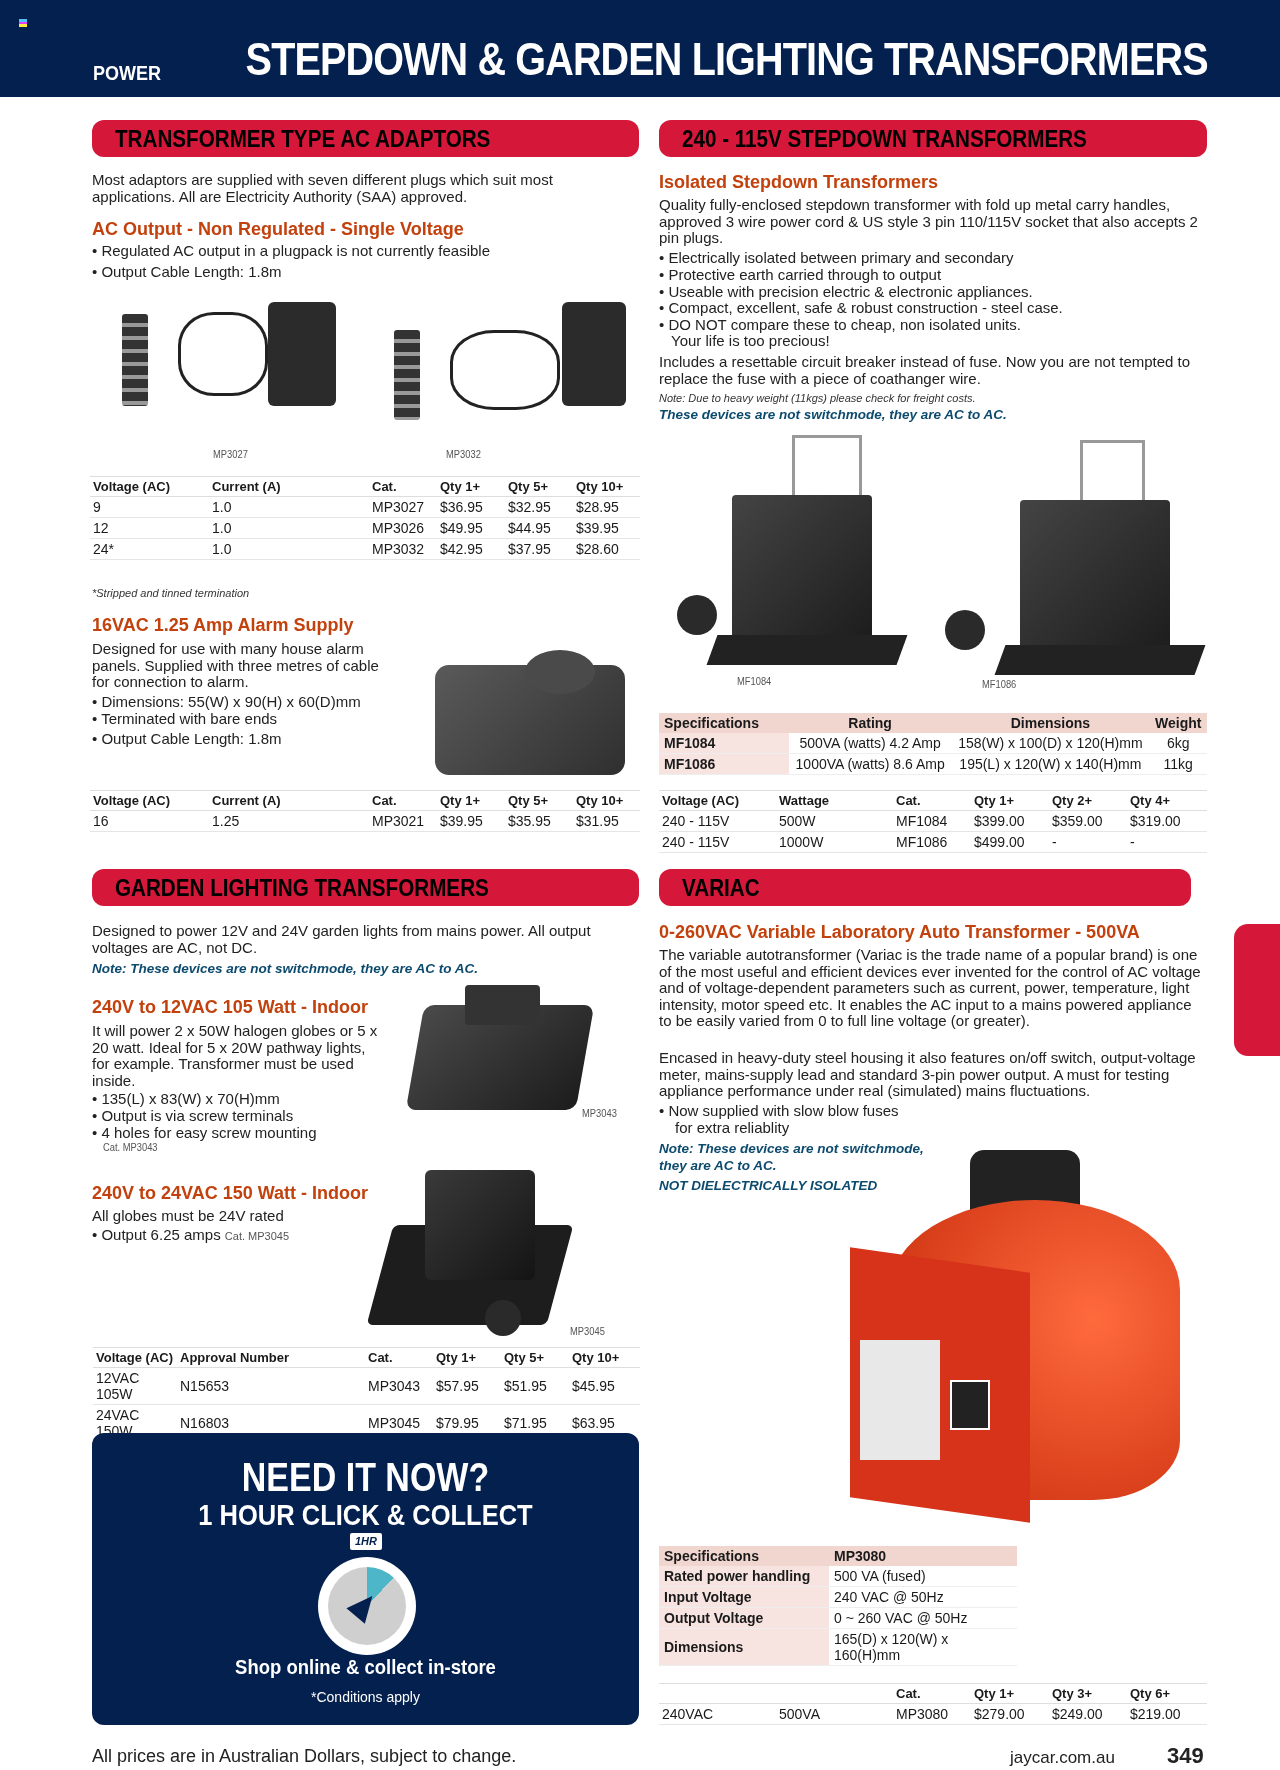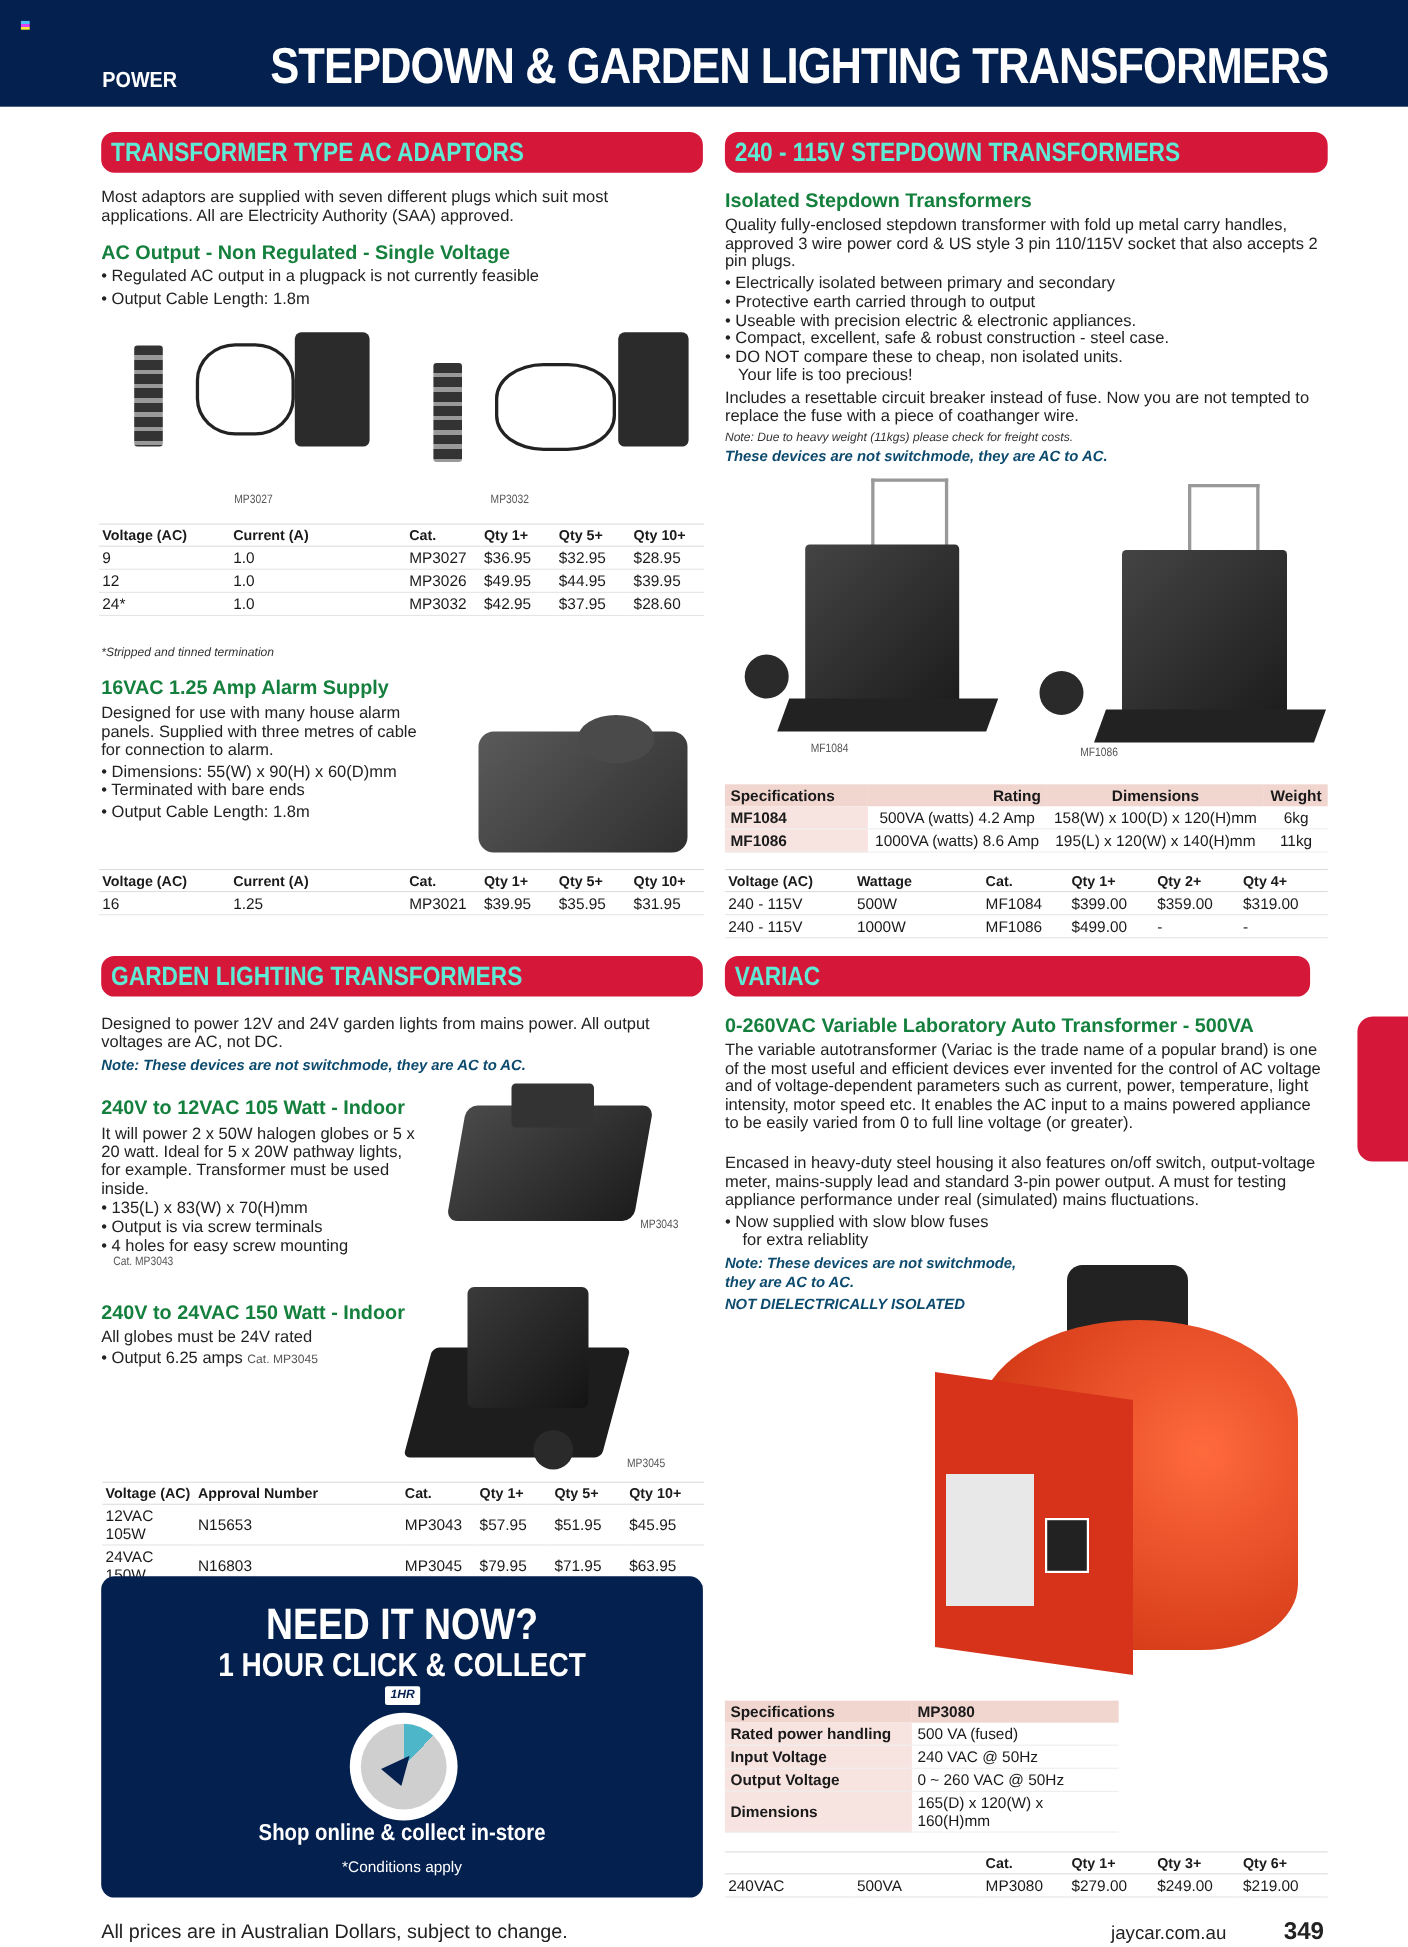--- a/index.html
+++ b/index.html
@@ -1,24 +1,24 @@
 <!DOCTYPE html>
 <html><head>
 <meta charset="utf-8">
 <style>
 *{box-sizing:border-box;margin:0;padding:0}
 body{width:1280px;height:1770px;background:#fff;font-family:"Liberation Sans",sans-serif;color:#1a1a1a;position:relative;overflow:hidden}
 .topbar{position:absolute;left:0;top:0;width:1280px;height:97px;background:#03204f}
 .topbar .mark{position:absolute;left:19px;top:19px;width:8px;height:8px;background:linear-gradient(#4fc3f7 0 33%,#e040fb 33% 66%,#ffeb3b 66%)}
 .topbar .section{position:absolute;left:93px;top:62px;color:#fff;font:bold 20px "Liberation Sans",sans-serif;transform:scaleX(.9);transform-origin:left}
 .topbar .title{position:absolute;right:72px;top:32px;color:#fff;font:bold 46px "Liberation Sans",sans-serif;letter-spacing:-1px;transform:scaleX(.86);transform-origin:right;white-space:nowrap}
-.hdr{position:absolute;height:37px;background:#d5183a;border-radius:12px;color:#5eead4;font:bold 24px "Liberation Sans",sans-serif;padding:5px 9px;white-space:nowrap}
+.hdr{position:absolute;height:37px;background:#d5183a;border-radius:12px;color:#000000;font:bold 24px "Liberation Sans",sans-serif;padding:5px 23px;white-space:nowrap}
 .hdr span{display:inline-block;transform:scaleX(.86);transform-origin:left}
 .t{position:absolute;font-size:15px;line-height:16.5px;color:#222}
-.h2{position:absolute;font:bold 18px "Liberation Sans",sans-serif;color:#15803d;white-space:nowrap}
+.h2{position:absolute;font:bold 18px "Liberation Sans",sans-serif;color:#c2410c;white-space:nowrap}
 .red{color:#0c4a6e;font-style:italic;font-weight:bold;font-size:13.5px}
 .small{font-size:11px;color:#333;font-style:italic}
 .cap{position:absolute;font-size:11px;color:#555;transform:scaleX(.85);transform-origin:left}
 table.pt{position:absolute;border-collapse:collapse;font-size:14px}
 table.pt th{font-weight:bold;font-size:13px;text-align:left;padding:2px 3px;border-top:1px solid #ddd;border-bottom:1px solid #ddd}
 table.pt td{padding:2px 3px;border-bottom:1px solid #e5e5e5;font-size:14px}
 table.spec{position:absolute;border-collapse:collapse;font-size:14px}
 table.spec th{background:#f1d6d0;font-weight:bold;text-align:left;padding:2px 5px}
 table.spec td{padding:2px 5px;border-bottom:1px solid #eee}
 table.spec td.k{background:#f7e4e0;font-weight:bold}
@@ -156,21 +156,21 @@
   <div style="position:absolute;left:90px;top:60px;width:150px;height:155px;background:linear-gradient(135deg,#444,#1c1c1c);border-radius:4px"></div>
   <div style="position:absolute;left:70px;top:205px;width:200px;height:30px;background:#222;transform:skewX(-20deg)"></div>
   <div style="position:absolute;left:15px;top:170px;width:40px;height:40px;background:#2a2a2a;border-radius:50%"></div>
 </div>
 <div class="cap" style="left:982px;top:678px">MF1086</div>
 
 <table class="spec" style="left:659px;top:713px;width:548px">
   <tbody>
       <tr>
     <th style="width:130px">Specifications</th>
-    <th style="text-align:right">Rating</th>
+    <th style="text-align:center">Rating</th>
     <th style="text-align:center">Dimensions</th>
     <th style="text-align:center">Weight</th>
   </tr>
   <tr>
     <td class="k">MF1084</td>
         <td style="text-align:center">500VA (watts) 4.2 Amp</td>
         <td style="text-align:center">158(W) x 100(D) x 120(H)mm</td>
         <td style="text-align:center">6kg</td>
   </tr>
   <tr>

